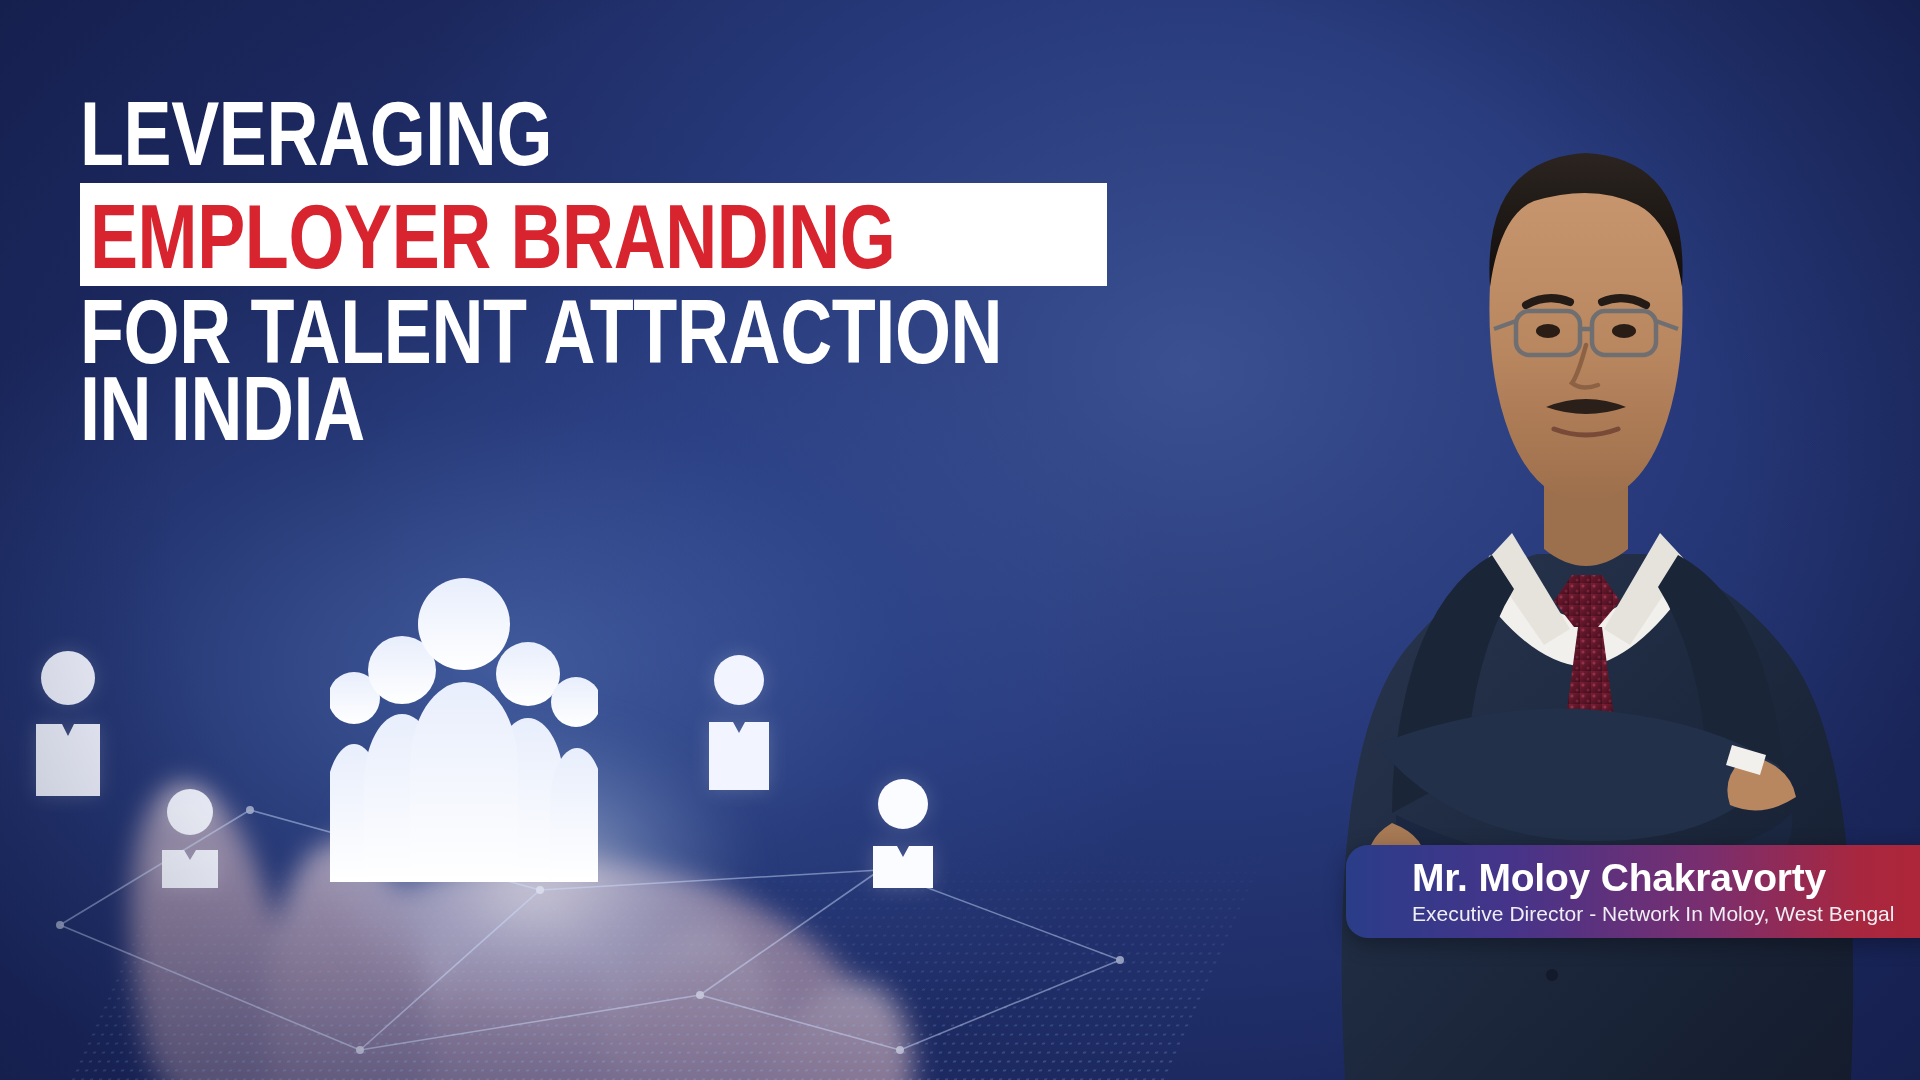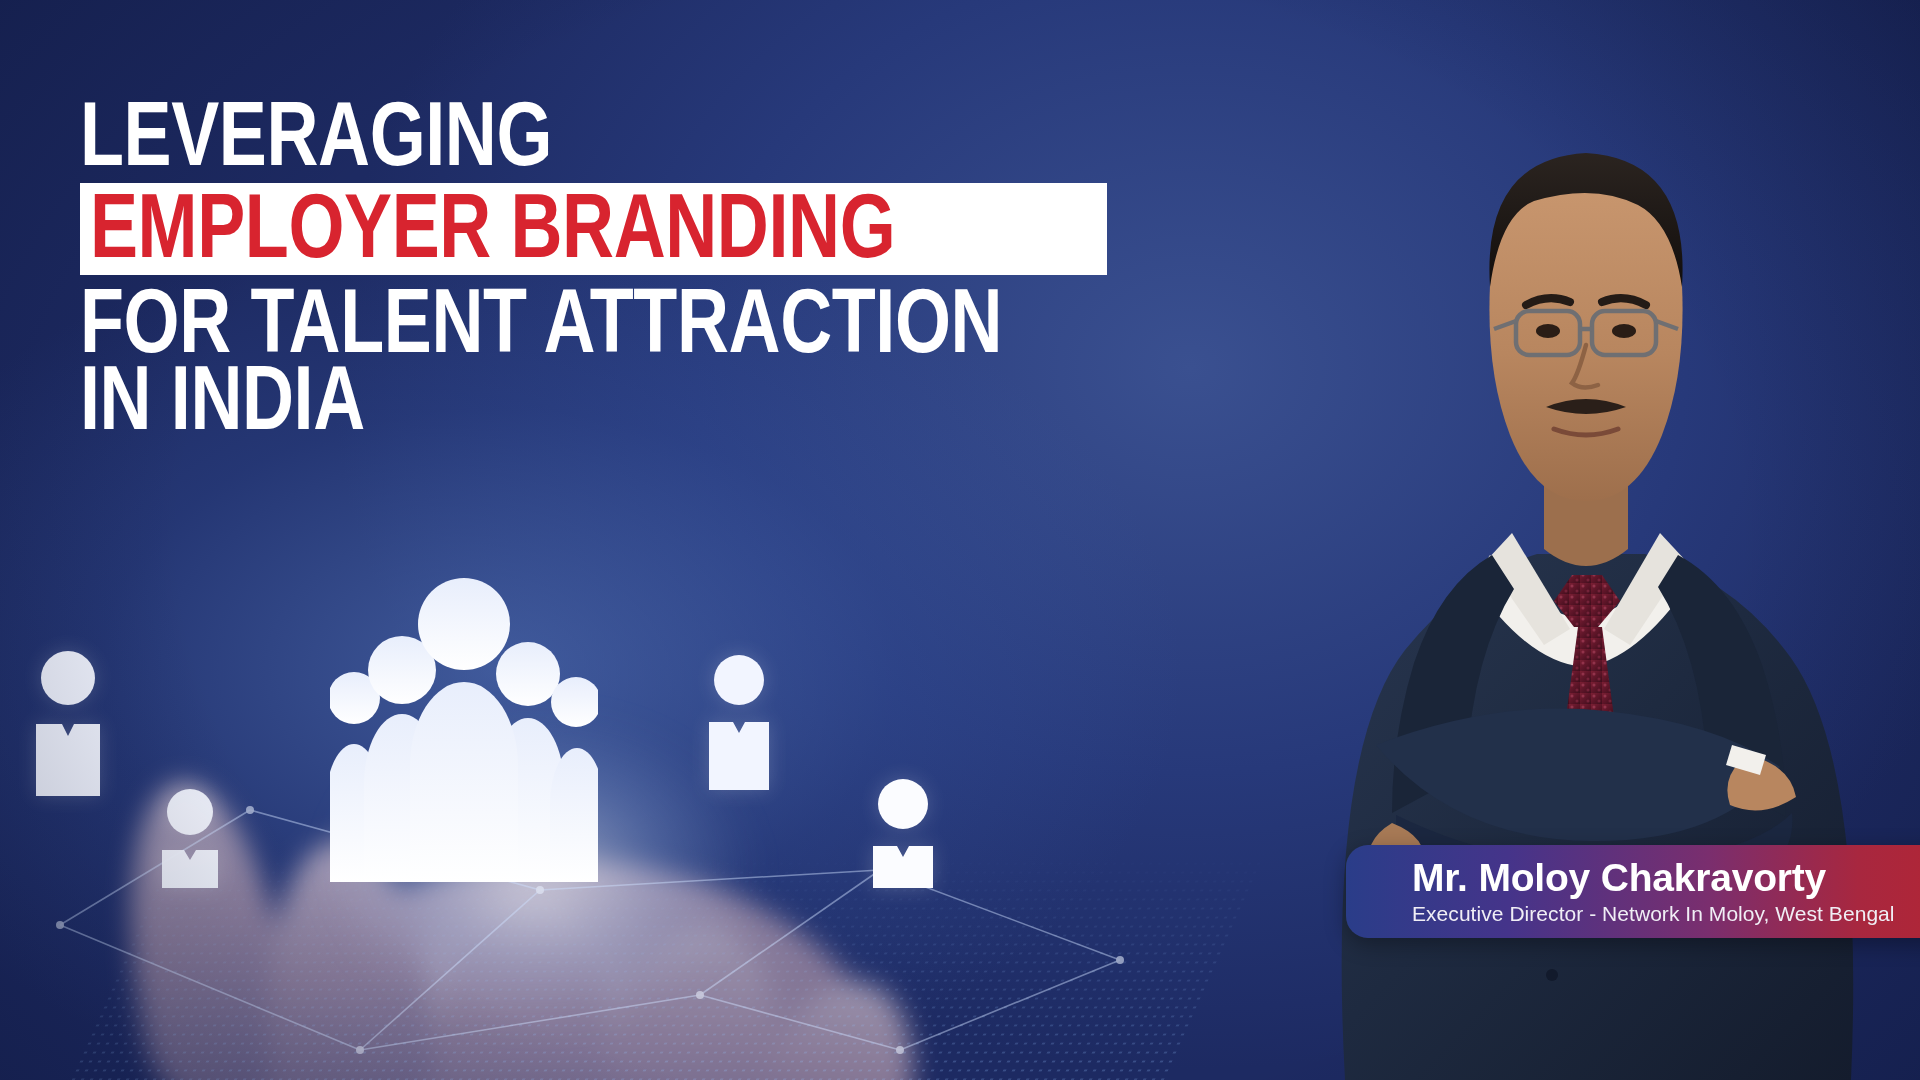--- a/index.html
+++ b/index.html
@@ -44,21 +44,21 @@
 
   
   .headline{position:absolute;left:80px;top:96px;width:880px;}
   .hl-line{font-family:"Liberation Sans Narrow","Liberation Sans",sans-serif;
     font-weight:700;font-stretch:condensed;text-transform:uppercase;
     line-height:.86;letter-spacing:-.5px;color:#ffffff;
     transform:scaleX(.80);transform-origin:left center;white-space:nowrap;}
   .hl-1{font-size:90px;}
   .hl-3{font-size:90px;}
   .hl-4{font-size:90px;}
-  .hl-hi-wrap{display:inline-block;background:#ffffff;padding:5px 10px 9px 10px;margin:10px 0 8px 0;}
+  .hl-hi-wrap{display:inline-block;background:#ffffff;padding:16px 10px 9px 10px;margin:10px 0 8px 0;}
   .hl-2{font-size:90px;color:#d8242f;}
 
   
   .portrait{position:absolute;right:-10px;bottom:0;width:790px;height:1025px;}
 
   
   .plate{position:absolute;left:1346px;top:845px;width:625px;height:93px;
     border-radius:22px 0 0 22px;
     background:linear-gradient(90deg,#2a3d89 0%,#45348a 26%,#7a2e6e 58%,#a8273f 82%,#b32533 100%);
     box-shadow:0 6px 22px rgba(0,0,0,.33);

